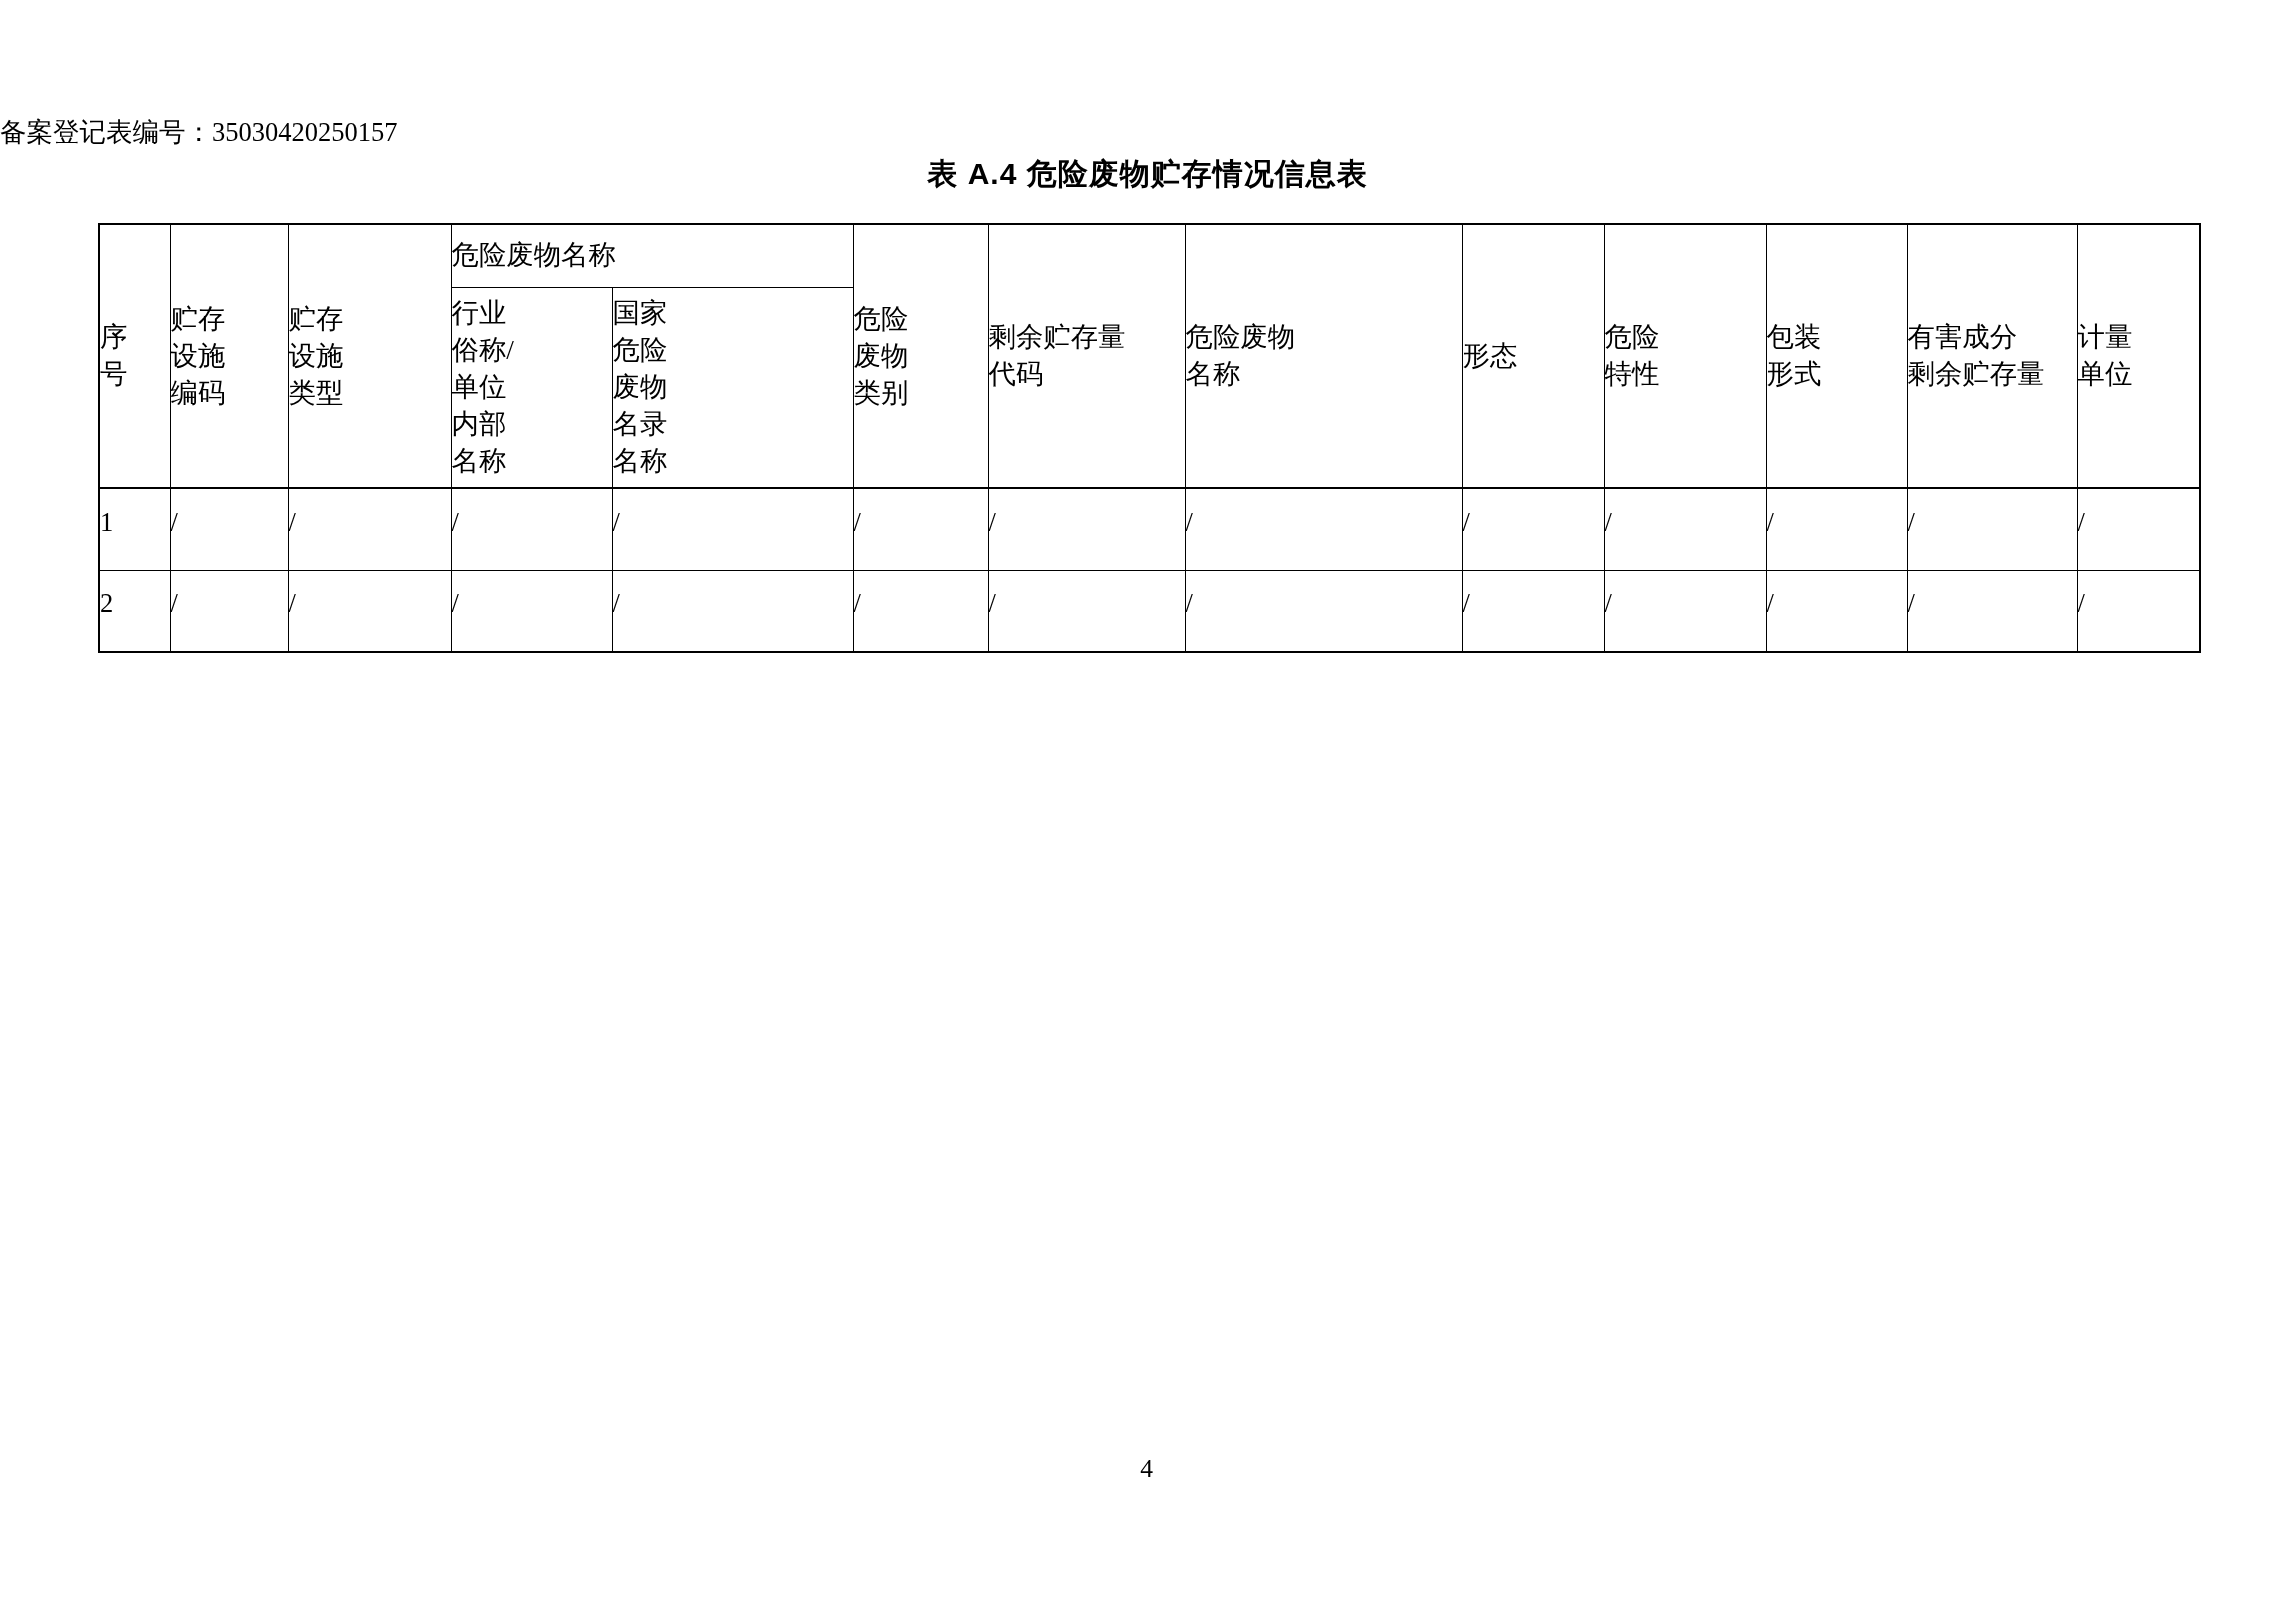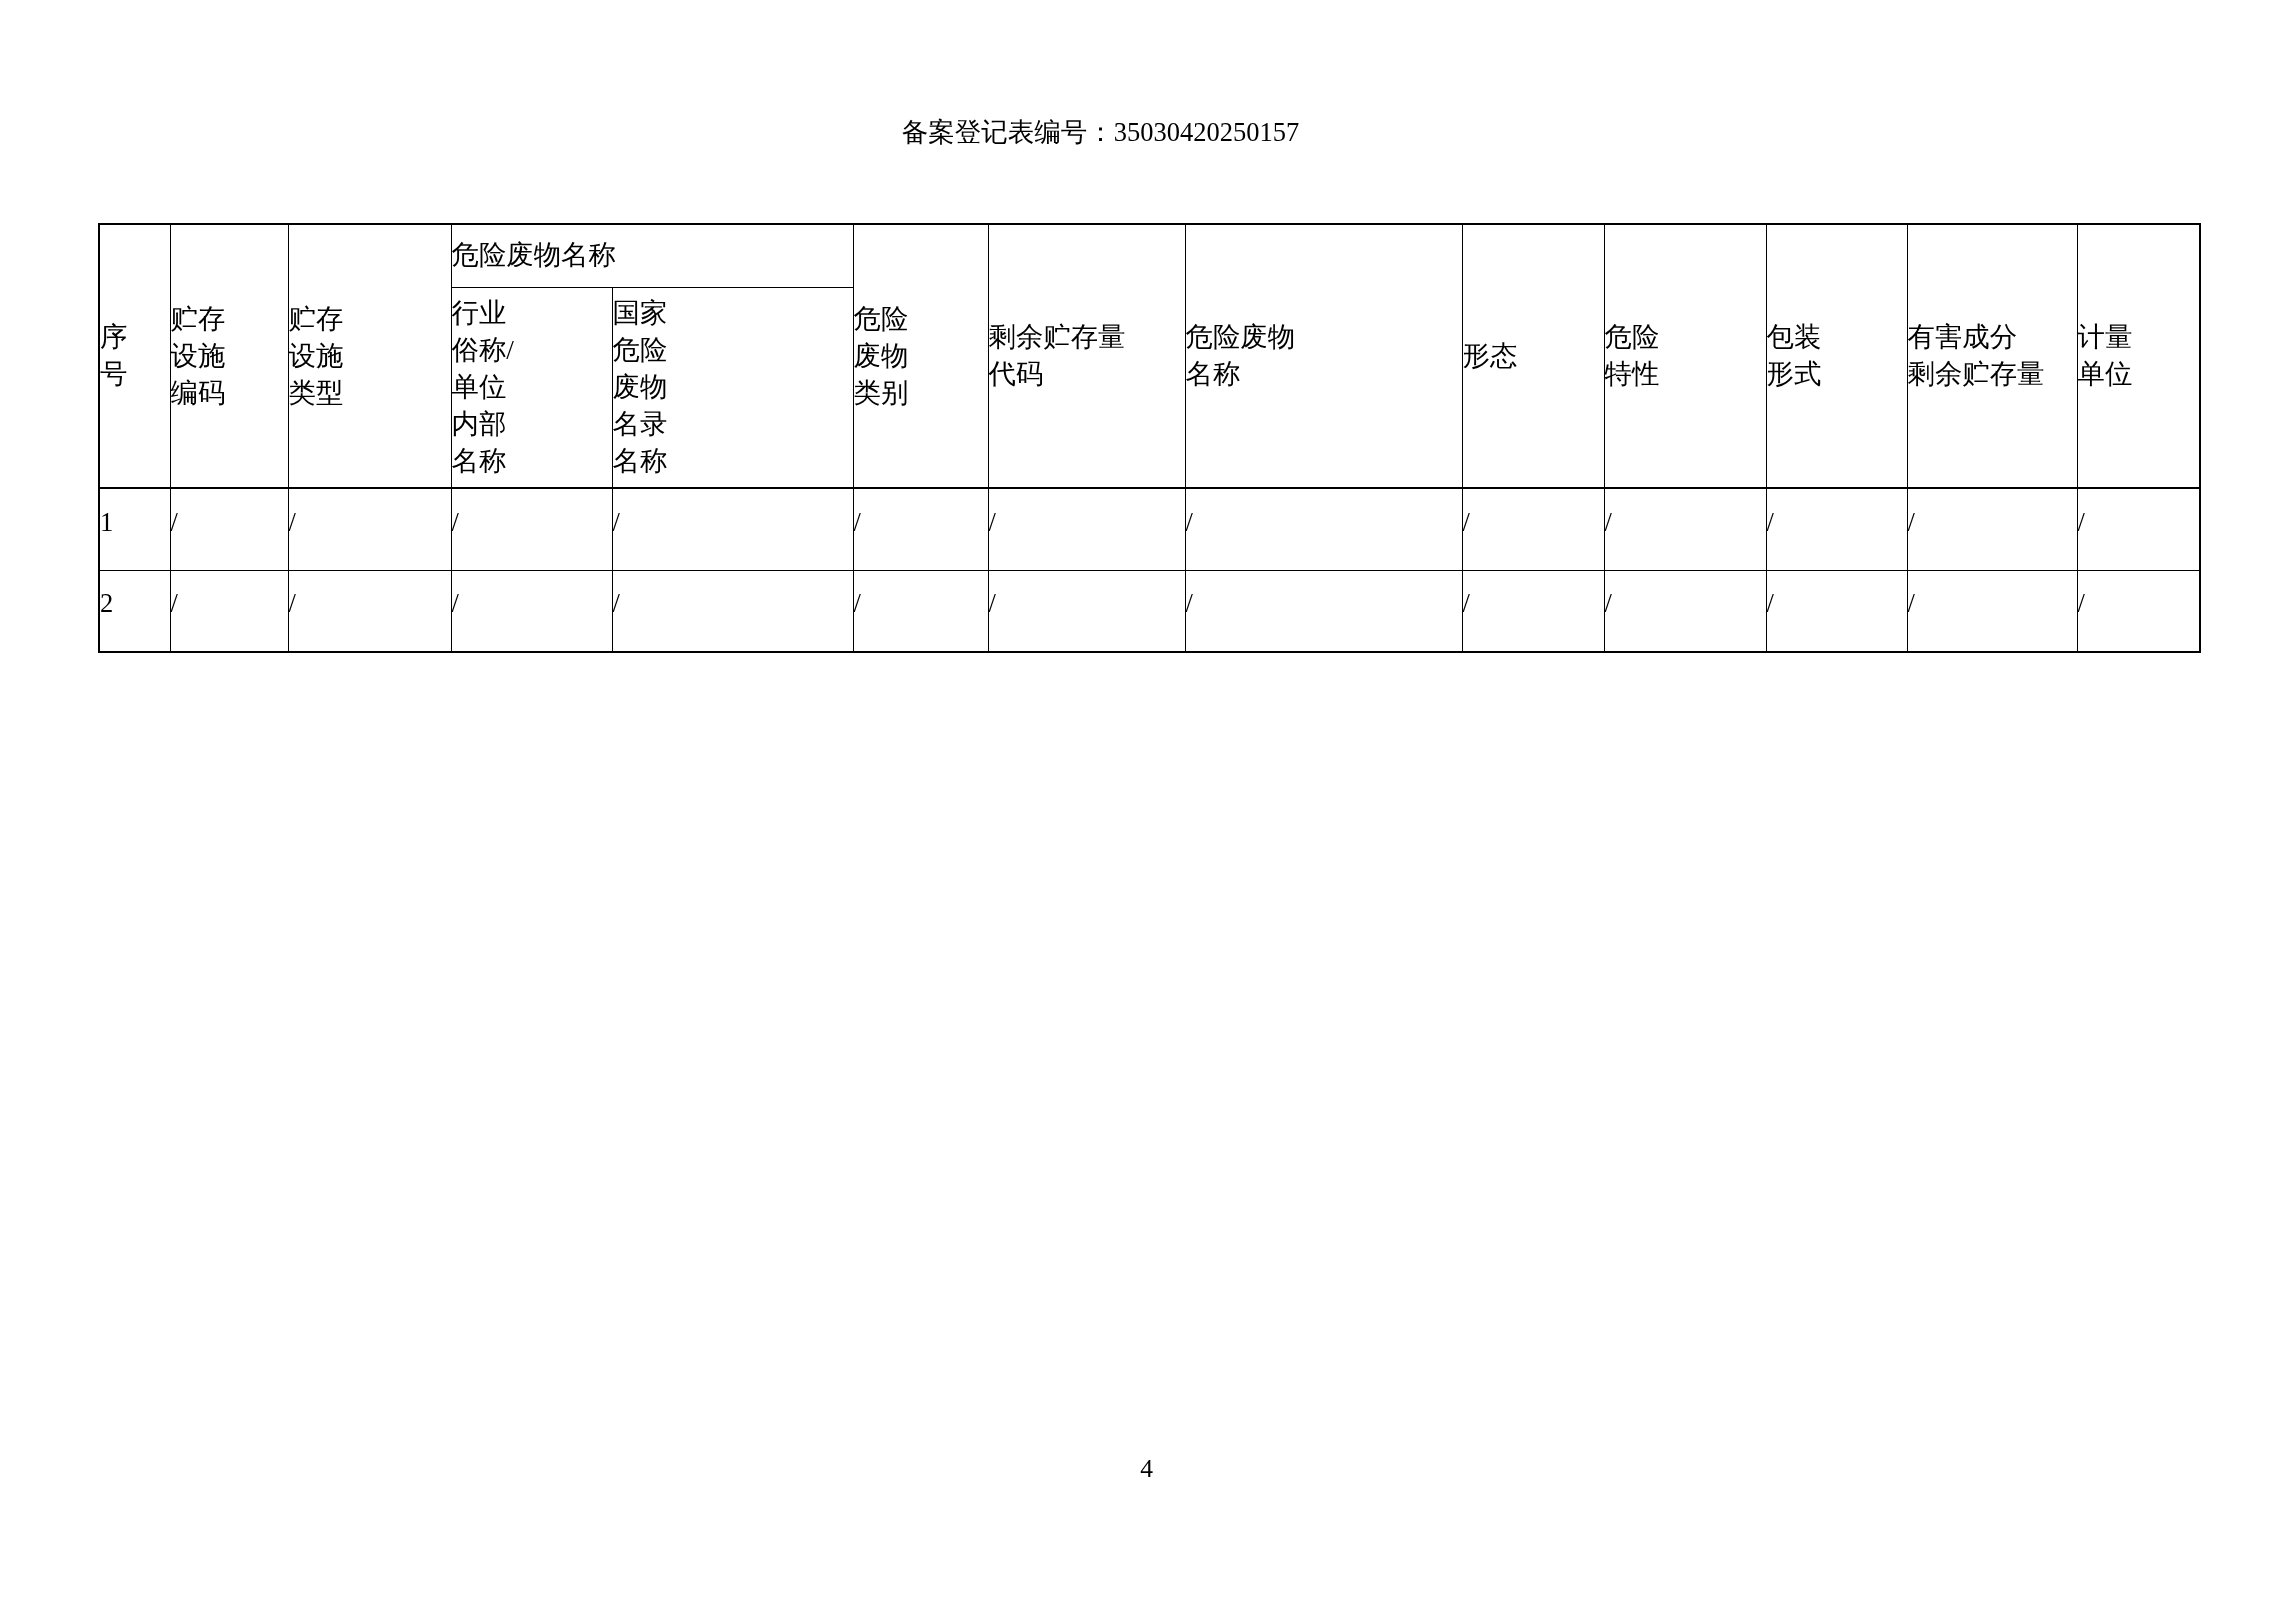--- a/index.html
+++ b/index.html
@@ -15,21 +15,21 @@
     position: absolute;
     left: 0; top: 0;
     width: 2293px; height: 1621px;
     background: #ffffff;
   }
   .doc-number {
     position: absolute;
     top: 116px;
     left: 0;
     width: 2201px;
-    text-align: center;
+    text-align: left;
     font-size: 26.5px;
     line-height: 33px;
     white-space: nowrap;
   }
   .doc-title {
     position: absolute;
     top: 154px;
     left: 98px;
     width: 2099px;
     text-align: center;
@@ -83,20 +83,21 @@
     line-height: 31px;
   }
 </style>
 </head>
 <body>
 
 <div class="page">
 
   <div class="doc-number">备案登记表编号：35030420250157</div>
 
+  <div class="doc-title">表 A.4 危险废物贮存情况信息表</div>
 
   <table class="info-table">
     <colgroup>
       <col style="width:71px">
       <col style="width:118px">
       <col style="width:163px">
       <col style="width:161px">
       <col style="width:241px">
       <col style="width:135px">
       <col style="width:197px">

